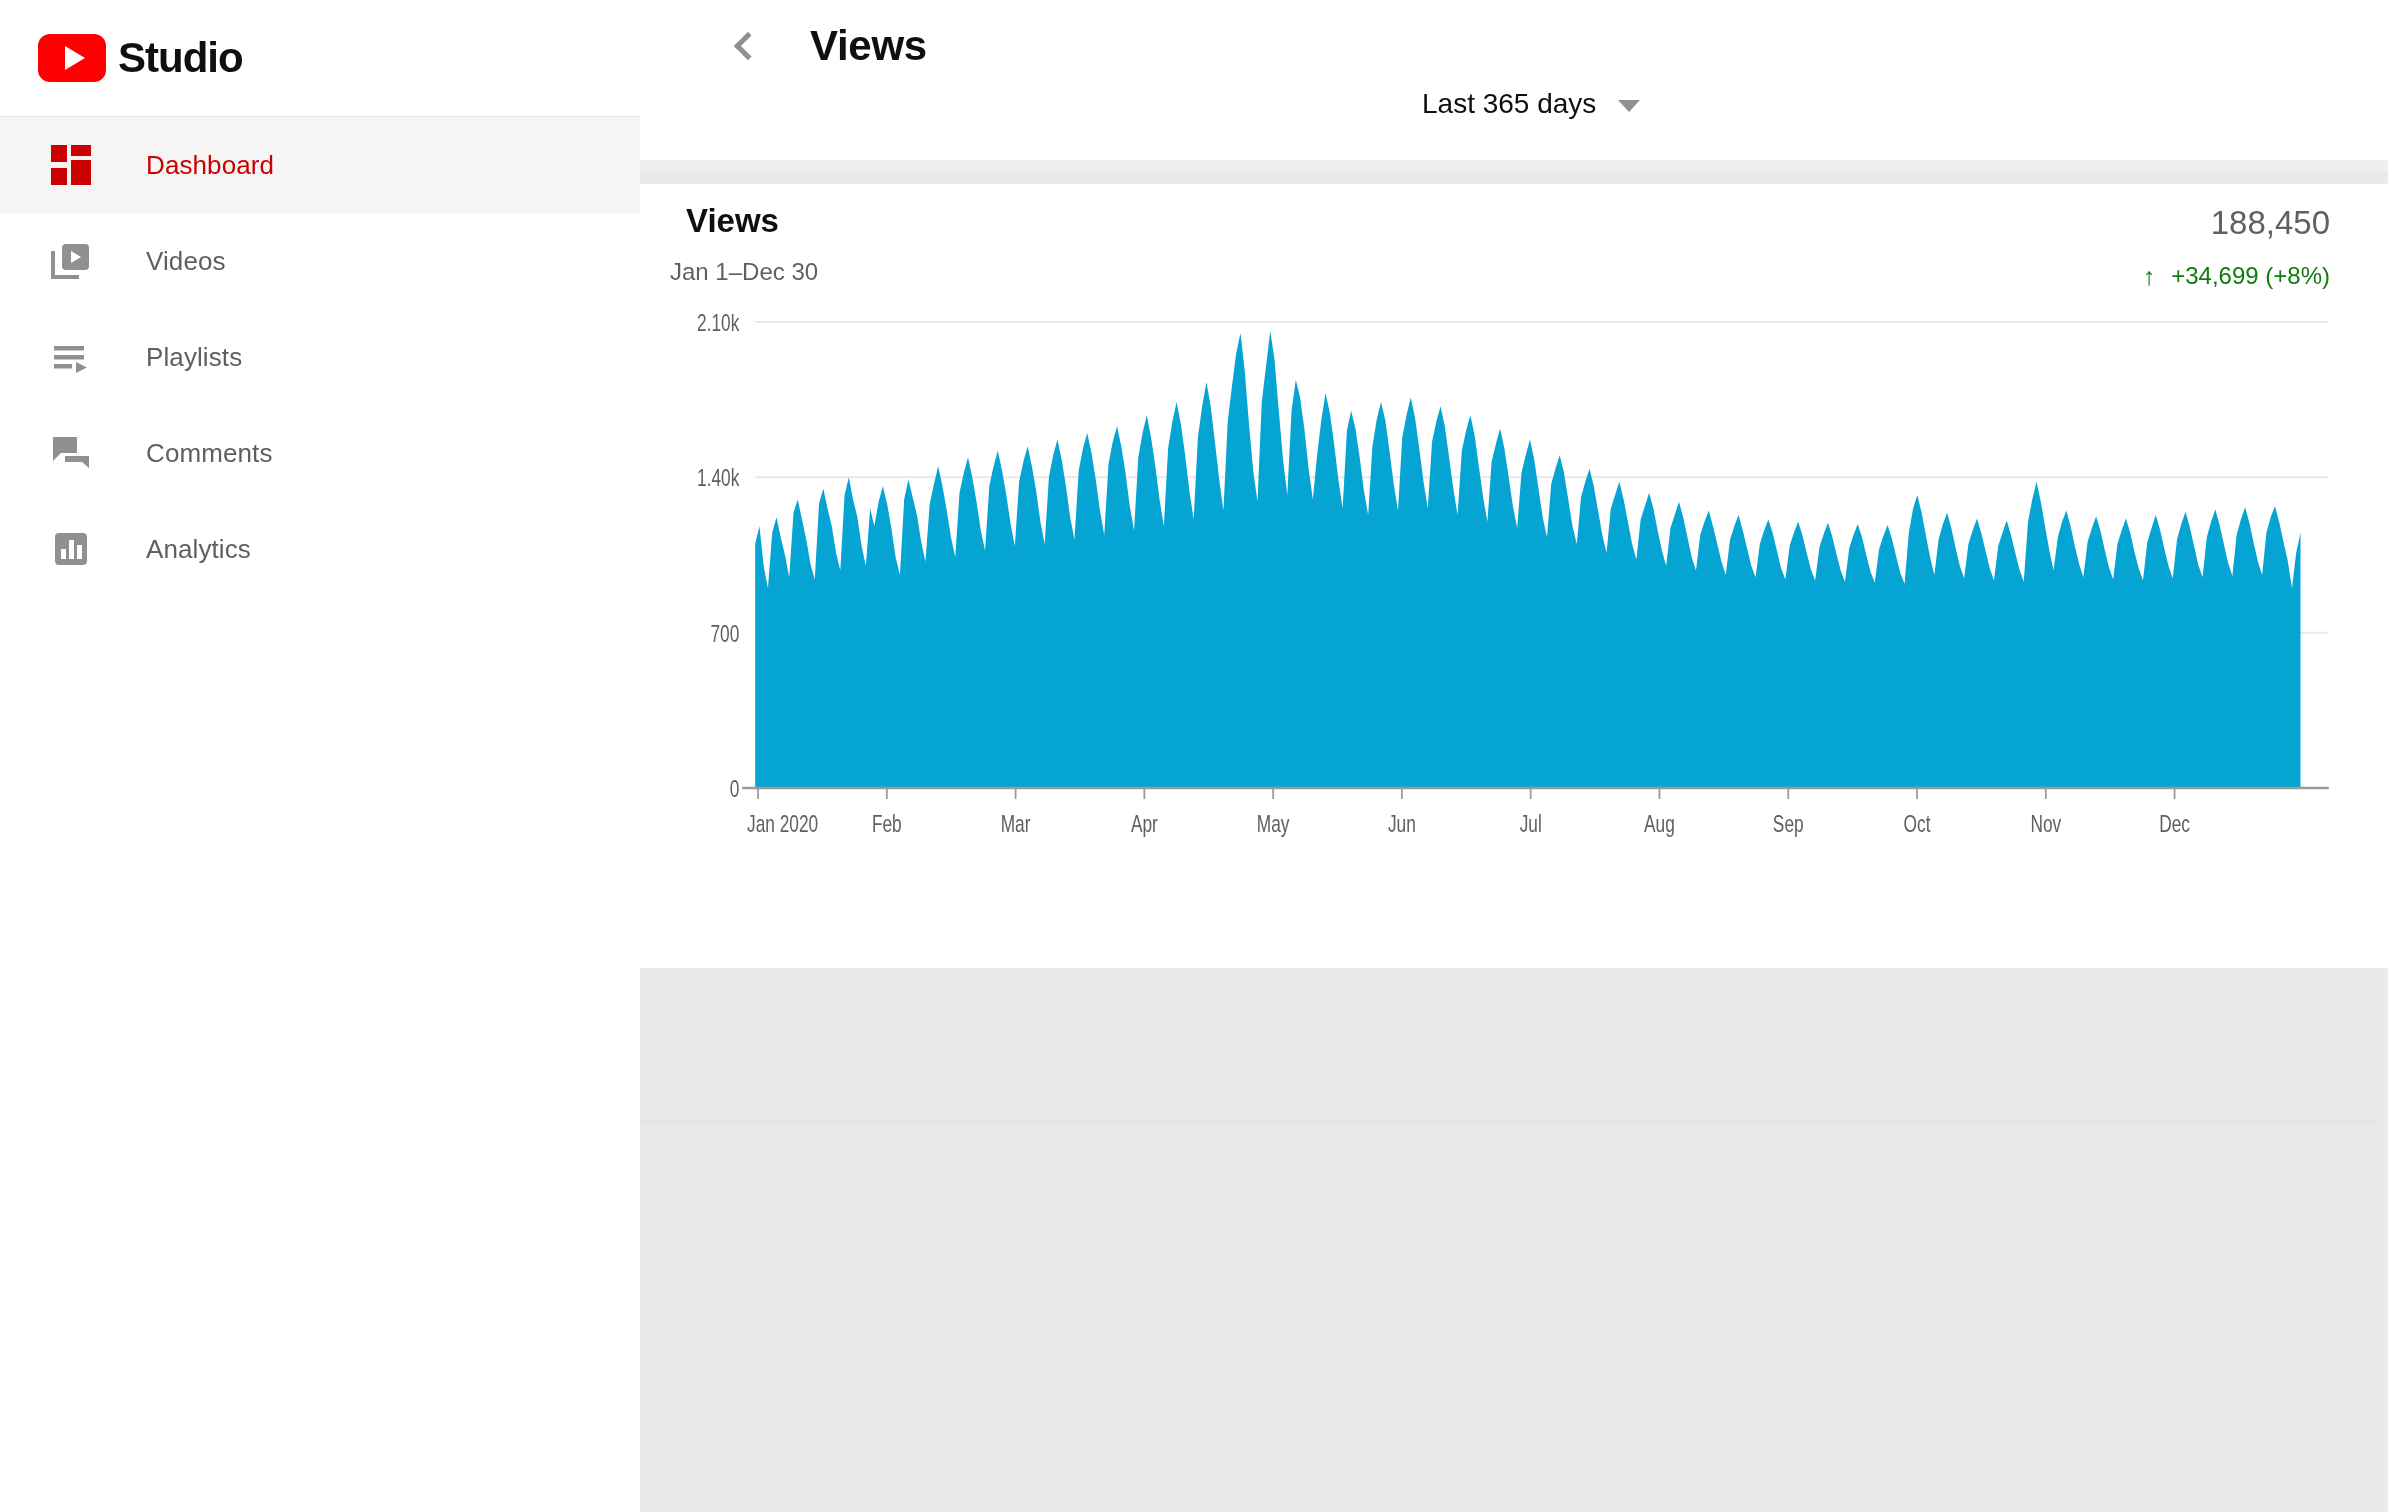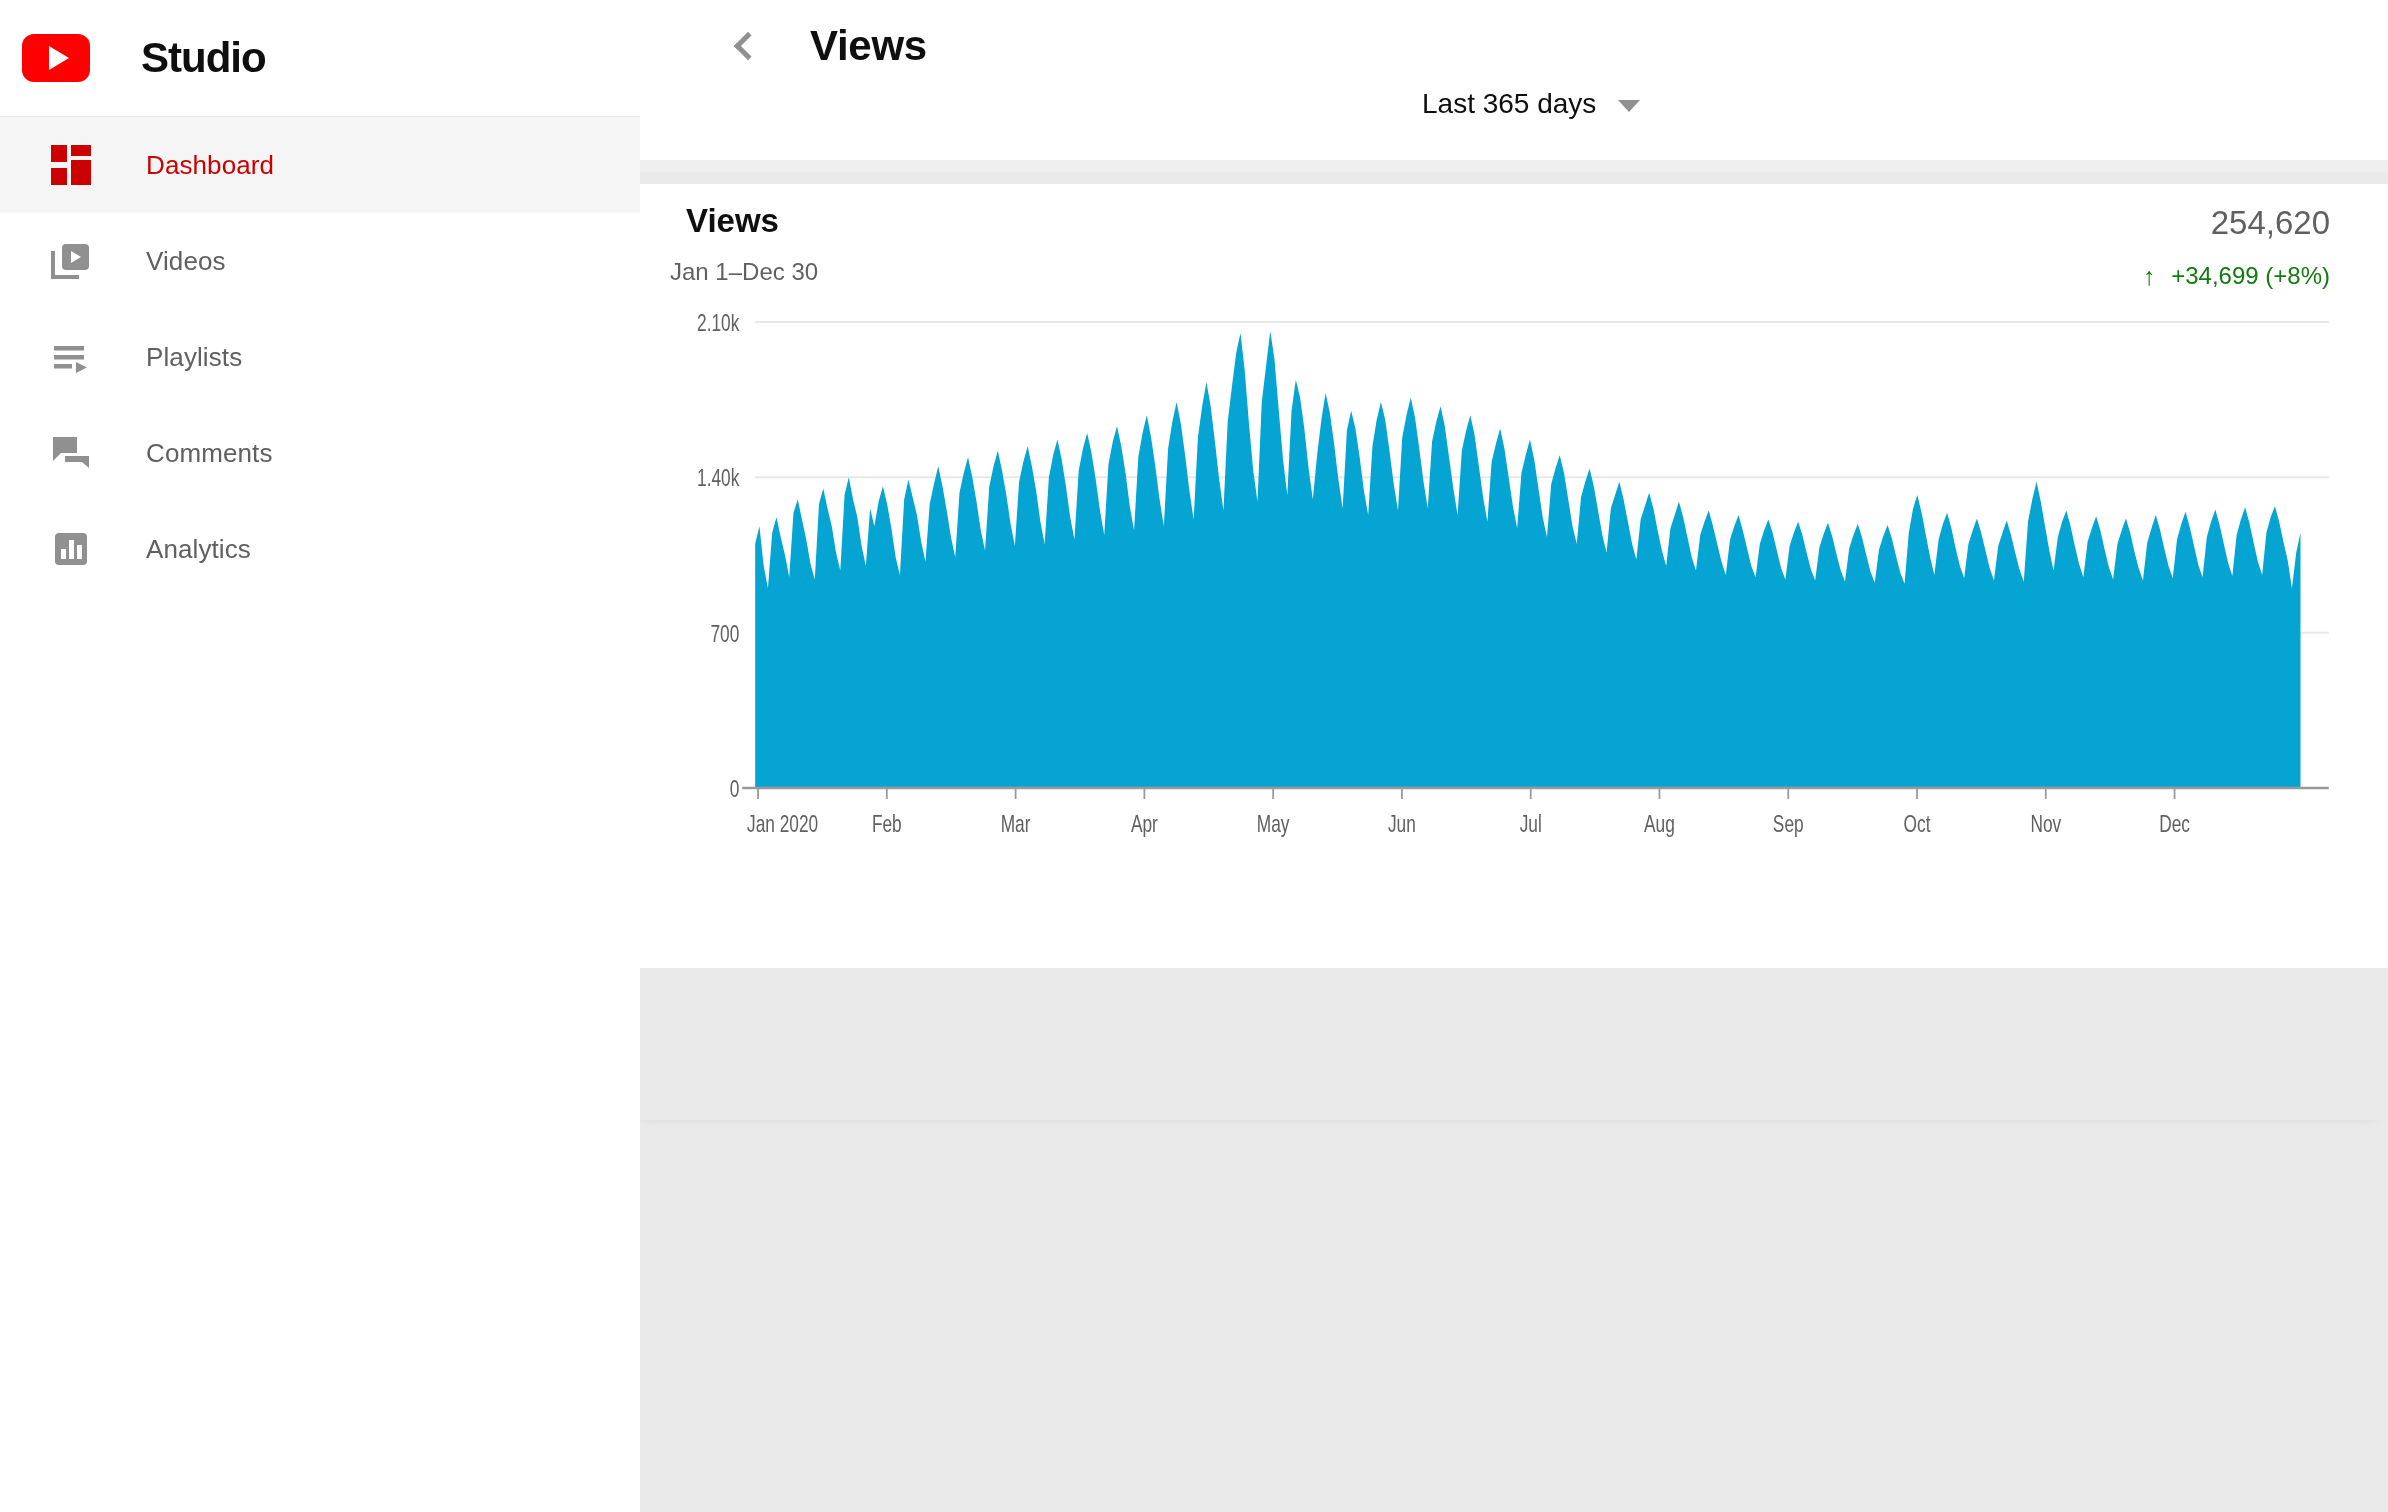--- a/index.html
+++ b/index.html
@@ -16,23 +16,22 @@
   .sidebar {
     width: 640px; height: 1512px;
     background: #ffffff;
     flex: 0 0 640px;
     position: relative;
     z-index: 5;
   }
   .brand {
     height: 117px;
     display: flex; align-items: center;
-    padding-left: 22px;
+    padding-left: 38px;
     border-bottom: 1px solid #e8e8e8;
-    gap: 39px;
   }
   .yt-logo {
     width: 68px; height: 48px;
     background: #ff0000;
     border-radius: 12px;
     display: flex; align-items: center; justify-content: center;
     flex: 0 0 auto;
   }
   .yt-logo .tri {
     width: 0; height: 0;
@@ -283,21 +282,21 @@
           <span class="caret"></span>
         </span>
       </div>
       <div class="divider-band"></div>
     </div>
 
     <section class="card">
       <div class="card-head">
         <div class="metric-name">Views</div>
         <div class="metric-sub">Jan 1–Dec 30</div>
-        <div class="metric-total">254,620</div>
+        <div class="metric-total">188,450</div>
         <div class="metric-delta">
           <span class="up-arrow">↑</span>
           <span>+34,699 (+8%)</span>
         </div>
       </div>
 
       <div class="chart-wrap">
         <svg class="chart-svg" id="chart" viewBox="0 0 2290 540" preserveAspectRatio="none">
             <text x="74" y="483" class="ytick">0</text>
             <line x1="96" y1="318.6666666666667" x2="2280" y2="318.6666666666667" class="grid"></line>

